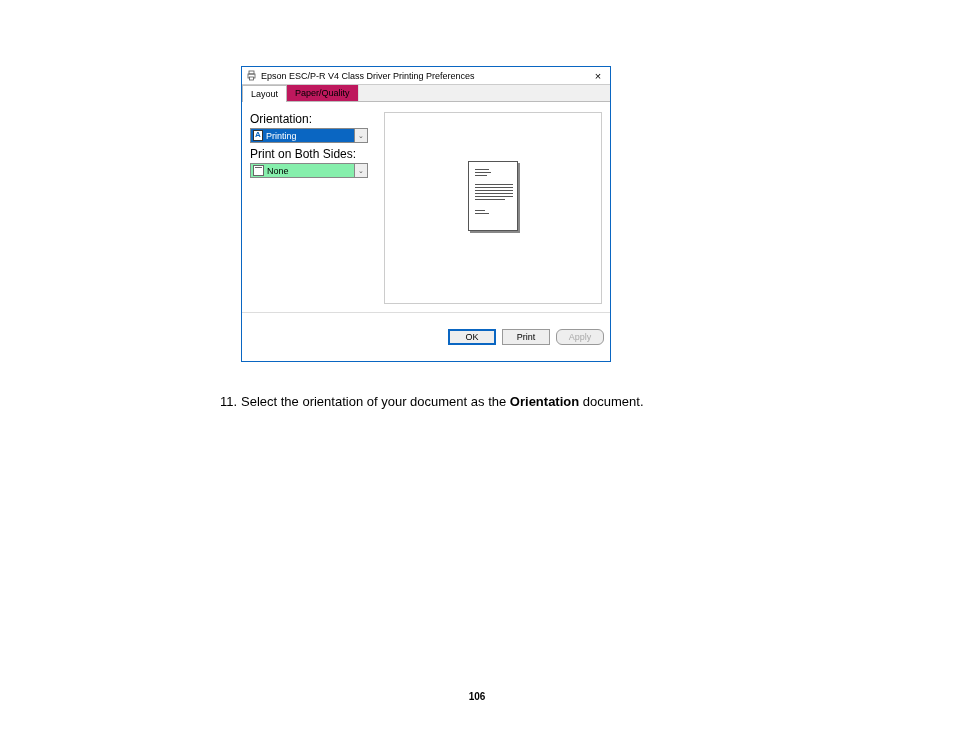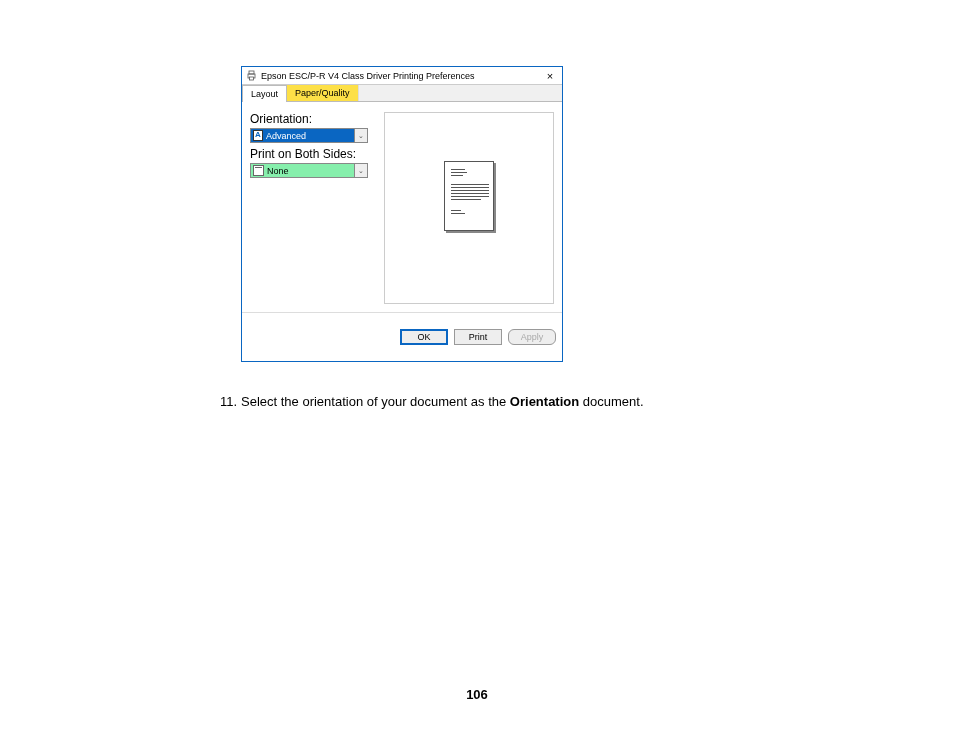--- a/index.html
+++ b/index.html
@@ -25,21 +25,21 @@
     min-width: 26px;
     text-align: right;
     padding-right: 4px;
   }
   .step-text { flex: 1; }
   .bold { font-weight: bold; }
 
   
   .dialog {
     border: 1px solid #0a66c2;
-    width: 322px;
+    width: 370px;
     margin-left: 26px;
     margin-top: 6px;
     margin-bottom: 32px;
     font-family: "Segoe UI", Tahoma, sans-serif;
     font-size: 9px;
     color: #000;
   }
   .titlebar {
     display: flex;
     align-items: center;
@@ -66,21 +66,21 @@
     font-family: Arial;
   }
   .tabs {
     display: flex;
     background: #f0f0f0;
     border-bottom: 1px solid #bbb;
   }
   .tab {
     padding: 3px 8px;
     font-size: 9px;
-    background: #fde047;
+    background: #be185d;
     border-right: 1px solid #ddd;
     position: relative;
   }
   .tab.active {
     background: #fff;
     border-top: 1px solid #bbb;
     border-left: 1px solid #bbb;
     border-right: 1px solid #bbb;
     margin-bottom: -1px;
   }
@@ -219,21 +219,21 @@
     justify-content: flex-end;
     padding: 6px 8px 4px 8px;
   }
   .page-number {
     position: absolute;
     bottom: 36px;
     left: 0;
     width: 100%;
     text-align: center;
     font-weight: bold;
-    font-size: 13px;
+    font-size: 10px;
   }
 </style>
 </head>
 <body>
 
 <div class="page">
 
 
   <div class="dialog">
     <div class="titlebar">
@@ -251,21 +251,21 @@
       <div class="tab active">Layout</div>
       <div class="tab">Paper/Quality</div>
     </div>
     <div class="tab-body">
       <div class="panel-row">
         <div class="left-col">
           <div class="field-label">Orientation:</div>
           <div class="combo selected">
             <div class="combo-inner">
               <span class="combo-icon orient"></span>
-              <span>Advanced</span>
+              <span>Printing</span>
             </div>
             <div class="combo-arrow">⌄</div>
           </div>
           <div class="field-label">Print on Both Sides:</div>
           <div class="combo">
             <div class="combo-inner">
               <span class="combo-icon bothsides"></span>
               <span>None</span>
             </div>
             <div class="combo-arrow">⌄</div>

